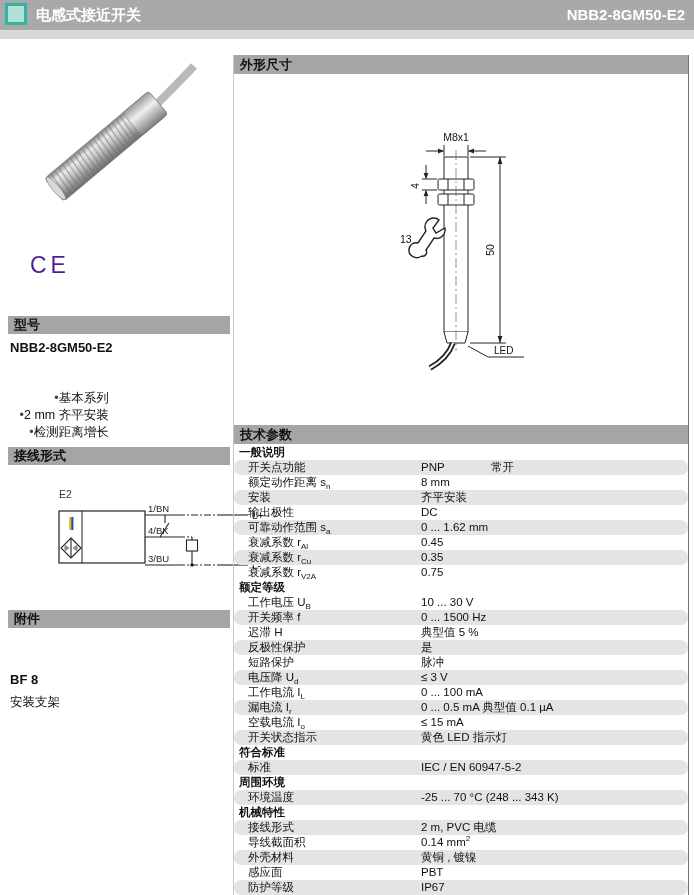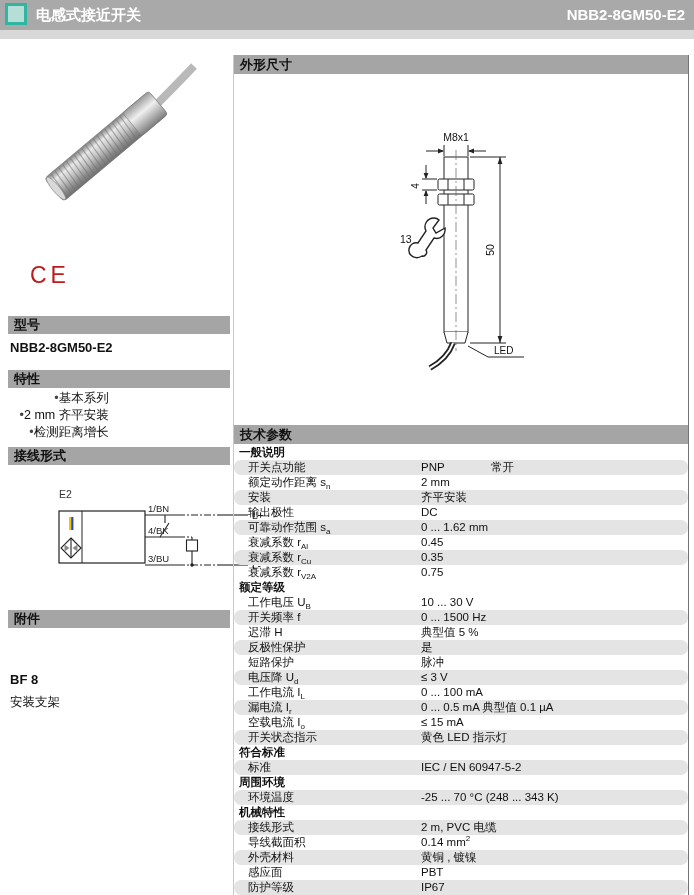--- a/index.html
+++ b/index.html
@@ -11,21 +11,21 @@
   .page{position:absolute;inset:0;}
   
   .hdr{position:absolute;left:0;top:0;width:694px;height:30px;background:#a9a9a9;}
   .hdr-icon{position:absolute;left:5px;top:3px;width:22px;height:22px;background:#b5ded7;border:3px solid #2fb5a0;box-sizing:border-box;}
   .hdr-title{position:absolute;left:36px;top:0;height:30px;line-height:30px;font-size:15px;font-weight:bold;color:#fff;}
   .hdr-model{position:absolute;right:9px;top:0;height:30px;line-height:30px;font-size:15px;font-weight:bold;color:#fff;}
   .strip{position:absolute;left:0;top:30px;width:694px;height:9px;background:#d8d8d8;}
   
   .left{position:absolute;left:8px;top:44px;width:222px;height:851px;}
   .secbar{position:absolute;left:0;width:222px;height:18px;background:#a5a5a5;font-size:13px;font-weight:bold;line-height:18px;padding-left:6px;box-sizing:border-box;}
-  .ce{position:absolute;left:22px;top:218px;font-size:23px;letter-spacing:4px;color:#b91c1c;}
+  .ce{position:absolute;left:22px;top:208px;font-size:23px;letter-spacing:4px;color:#4c1d95;}
   .model-txt{position:absolute;left:2px;top:296px;font-size:13px;font-weight:bold;}
   .features{position:absolute;left:2px;top:346px;margin:0;padding:0;list-style:none;font-size:12.5px;}
   .features li{height:17px;line-height:17px;text-align:right;}
   .features li .dot{display:inline-block;width:14px;color:#444;}
   .acc-name{position:absolute;left:2px;top:628px;font-size:13px;font-weight:bold;}
   .acc-desc{position:absolute;left:2px;top:650px;font-size:12.5px;}
   
   .right{position:absolute;left:233px;top:55px;width:456px;height:840px;border-left:1px solid #c9c9c9;border-right:1px solid #737373;box-sizing:border-box;}
   .secbar2{position:absolute;left:0;width:454px;height:19px;background:#a5a5a5;font-size:13px;font-weight:bold;line-height:19px;padding-left:6px;box-sizing:border-box;}
   .tech-table{position:absolute;left:0;top:390px;width:454px;text-align:center;}
@@ -95,21 +95,20 @@
         </g>
         <ellipse cx="2.5" cy="0" rx="3.5" ry="14.5" fill="#d9d9d9" stroke="#8a8a8a" stroke-width="0.7"></ellipse>
       </g>
     </svg>
 
     <div class="ce">CE</div>
 
     <div class="secbar" style="top:272px;">型号</div>
     <div class="model-txt">NBB2-8GM50-E2</div>
 
-    <div class="secbar" style="top:326px;">特性</div>
     <ul class="features">
         <li><span class="dot">•</span>基本系列</li>
         <li><span class="dot">•</span>2 mm 齐平安装</li>
         <li><span class="dot">•</span>检测距离增长</li>
       </ul>
 
     <div class="secbar" style="top:403px;">接线形式</div>
 
     <svg width="215" height="108" viewBox="0 0 215 108" style="position:absolute;left:42px;top:440px;">
       <text x="9" y="14" font-size="10.5" fill="#333">E2</text>
@@ -209,21 +208,21 @@
         <div class="trow thead">
           <span class="tlabel">一般说明</span>
         </div>
         <div class="trow alt">
           <span class="tlabel">开关点功能</span>
           <span class="tvalue">PNP</span>
           <span class="tvalue2">常开</span>
         </div>
         <div class="trow">
           <span class="tlabel">额定动作距离  s<sub>n</sub></span>
-          <span class="tvalue">2 mm</span>
+          <span class="tvalue">8 mm</span>
         </div>
         <div class="trow alt">
           <span class="tlabel">安装</span>
           <span class="tvalue">齐平安装</span>
         </div>
         <div class="trow">
           <span class="tlabel">输出极性</span>
           <span class="tvalue">DC</span>
         </div>
         <div class="trow alt">

